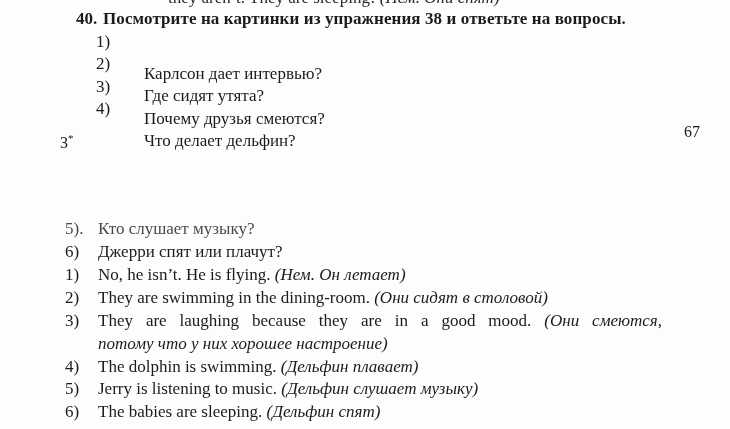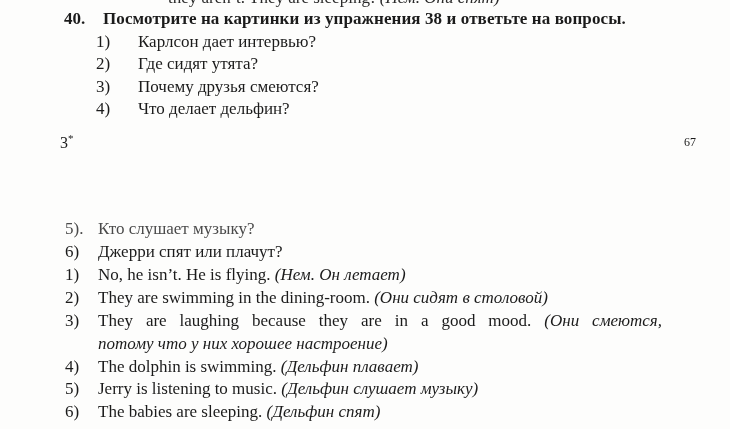--- a/index.html
+++ b/index.html
@@ -23,31 +23,31 @@
   #top-fragment {
     top: -12px; left: 168px;
     font-style: italic;
     font-size: 17px;
     color: #2a2a2a;
   }
   #top-fragment .en { font-style: normal; }
 
   
   #ex40-heading { top: 9px; }
-  #ex40-heading .num { left: 64px; }
+  #ex40-heading .num { left: 76px; }
   #ex40-heading .txt { left: 103px; letter-spacing: 0.1px; }
 
   
   .uq .num { left: 96px; }
-  .uq .txt { left: 138px; }
+  .uq .txt { left: 144px; margin-top: 32px; }
 
   
   #signature { top: 128px; left: 60px; font-size: 16px; }
   #signature sup { font-size: 11px; }
-  #page-number { top: 132px; left: 684px; font-size: 12px; }
+  #page-number { top: 122px; left: 684px; font-size: 16px; }
 
   
   .lq .num, .ans .num { left: 65px; }
   .lq .txt, .ans .txt { left: 98px; }
 
   
   .ans .txt.justified {
     width: 564px;
     white-space: normal;
     text-align: justify;

